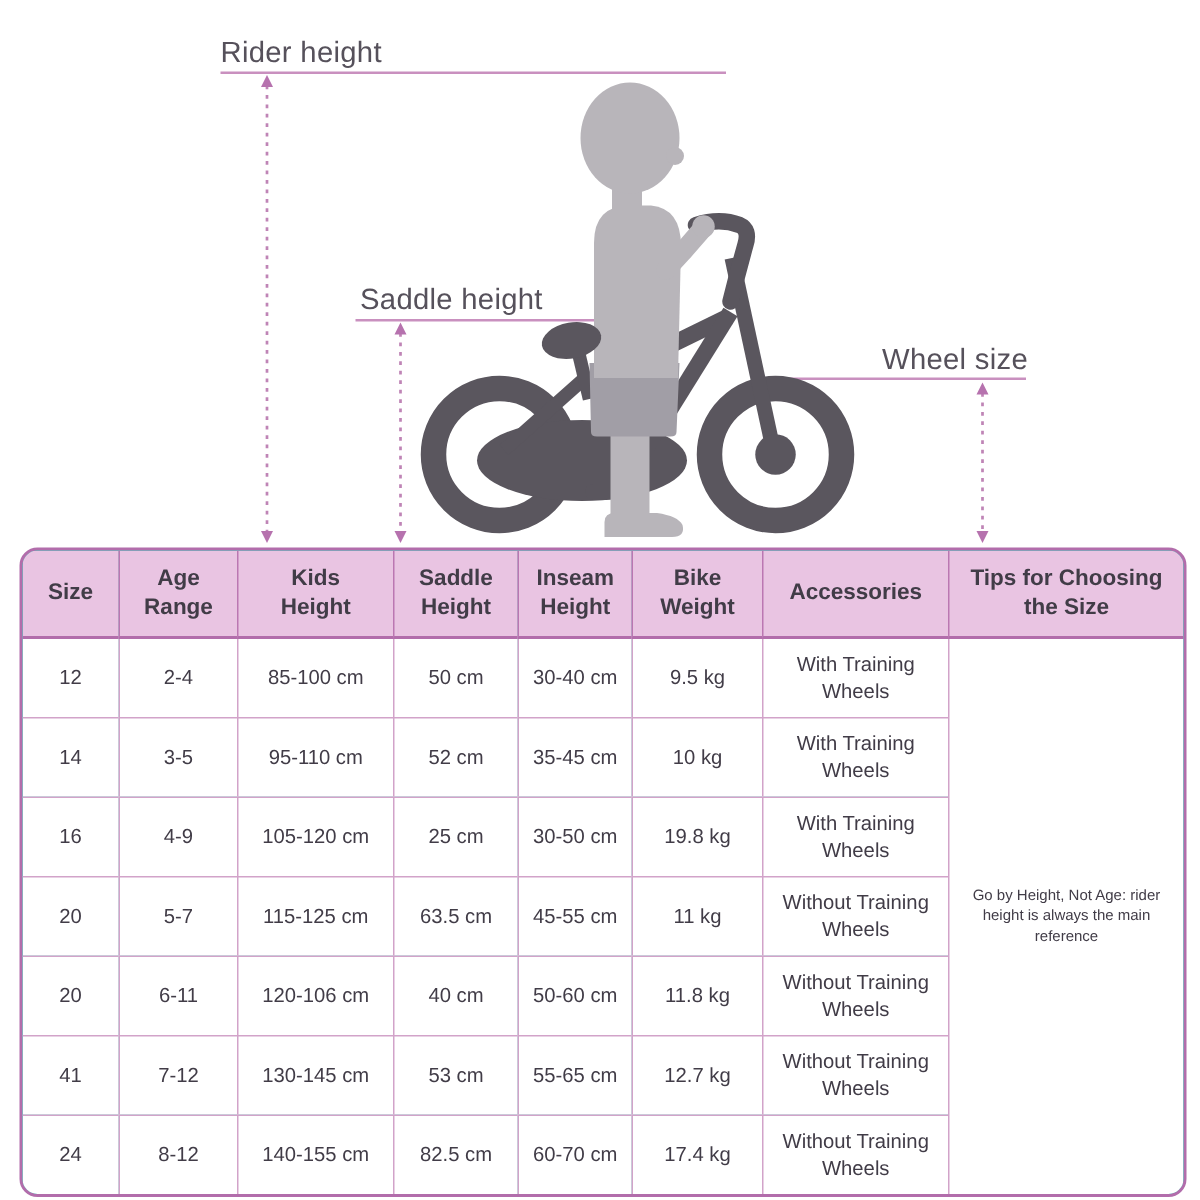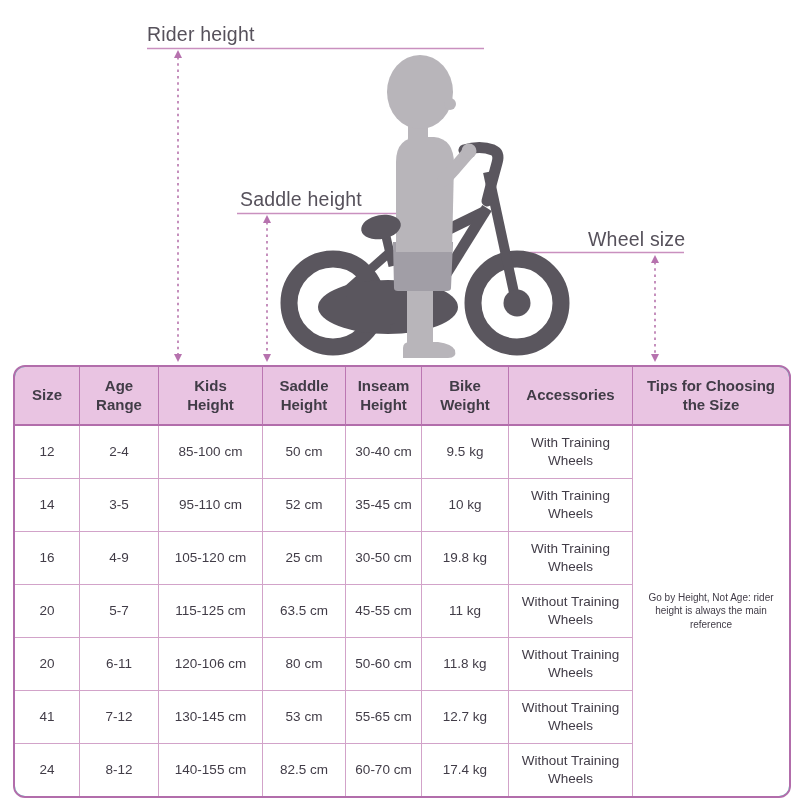--- a/index.html
+++ b/index.html
@@ -180,21 +180,21 @@
           <td>115-125 cm</td>
           <td>63.5 cm</td>
           <td>45-55 cm</td>
           <td>11 kg</td>
           <td>Without Training Wheels</td>
         </tr>
         <tr>
           <td>20</td>
           <td>6-11</td>
           <td>120-106 cm</td>
-          <td>80 cm</td>
+          <td>40 cm</td>
           <td>50-60 cm</td>
           <td>11.8 kg</td>
           <td>Without Training Wheels</td>
         </tr>
         <tr>
           <td>41</td>
           <td>7-12</td>
           <td>130-145 cm</td>
           <td>53 cm</td>
           <td>55-65 cm</td>

